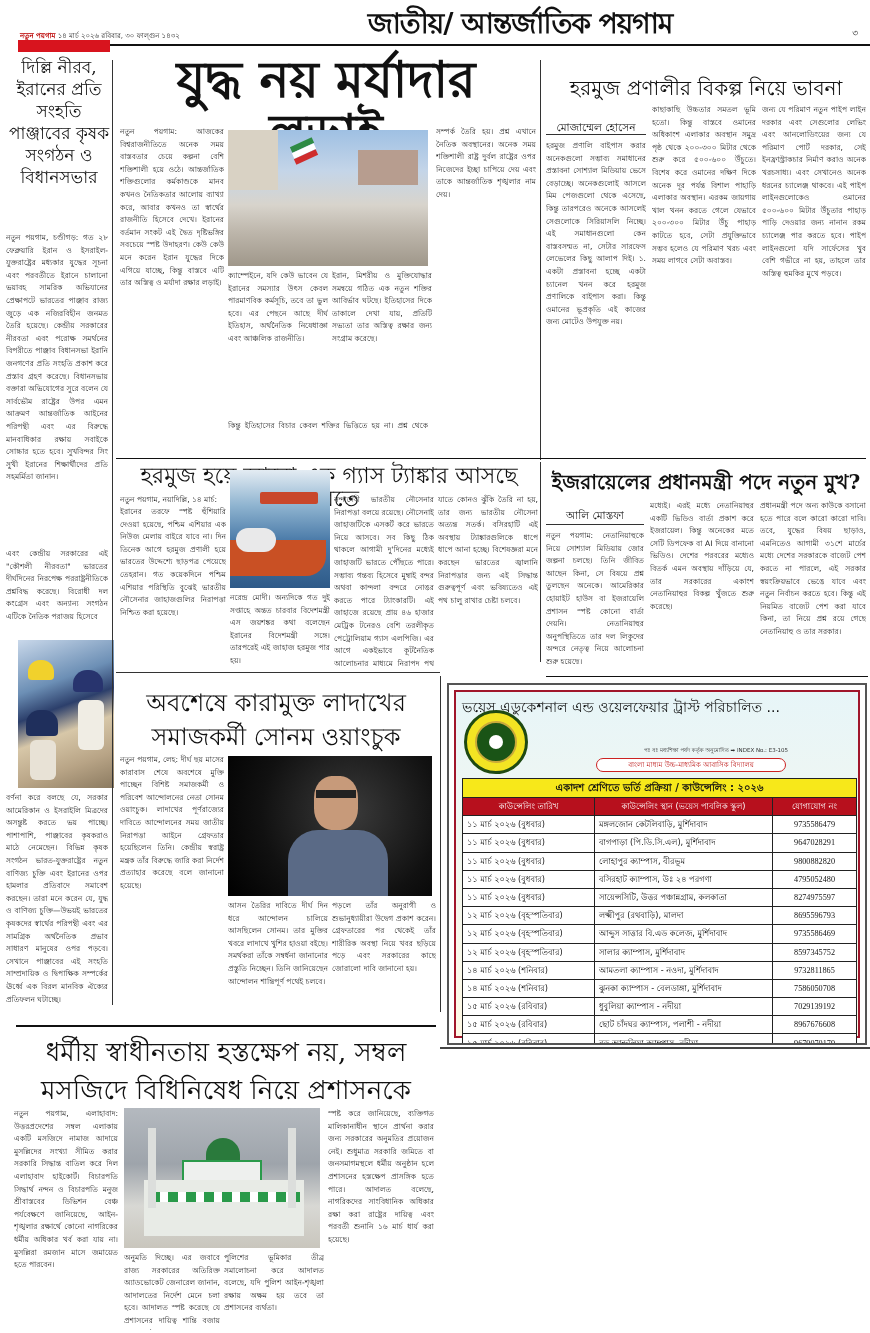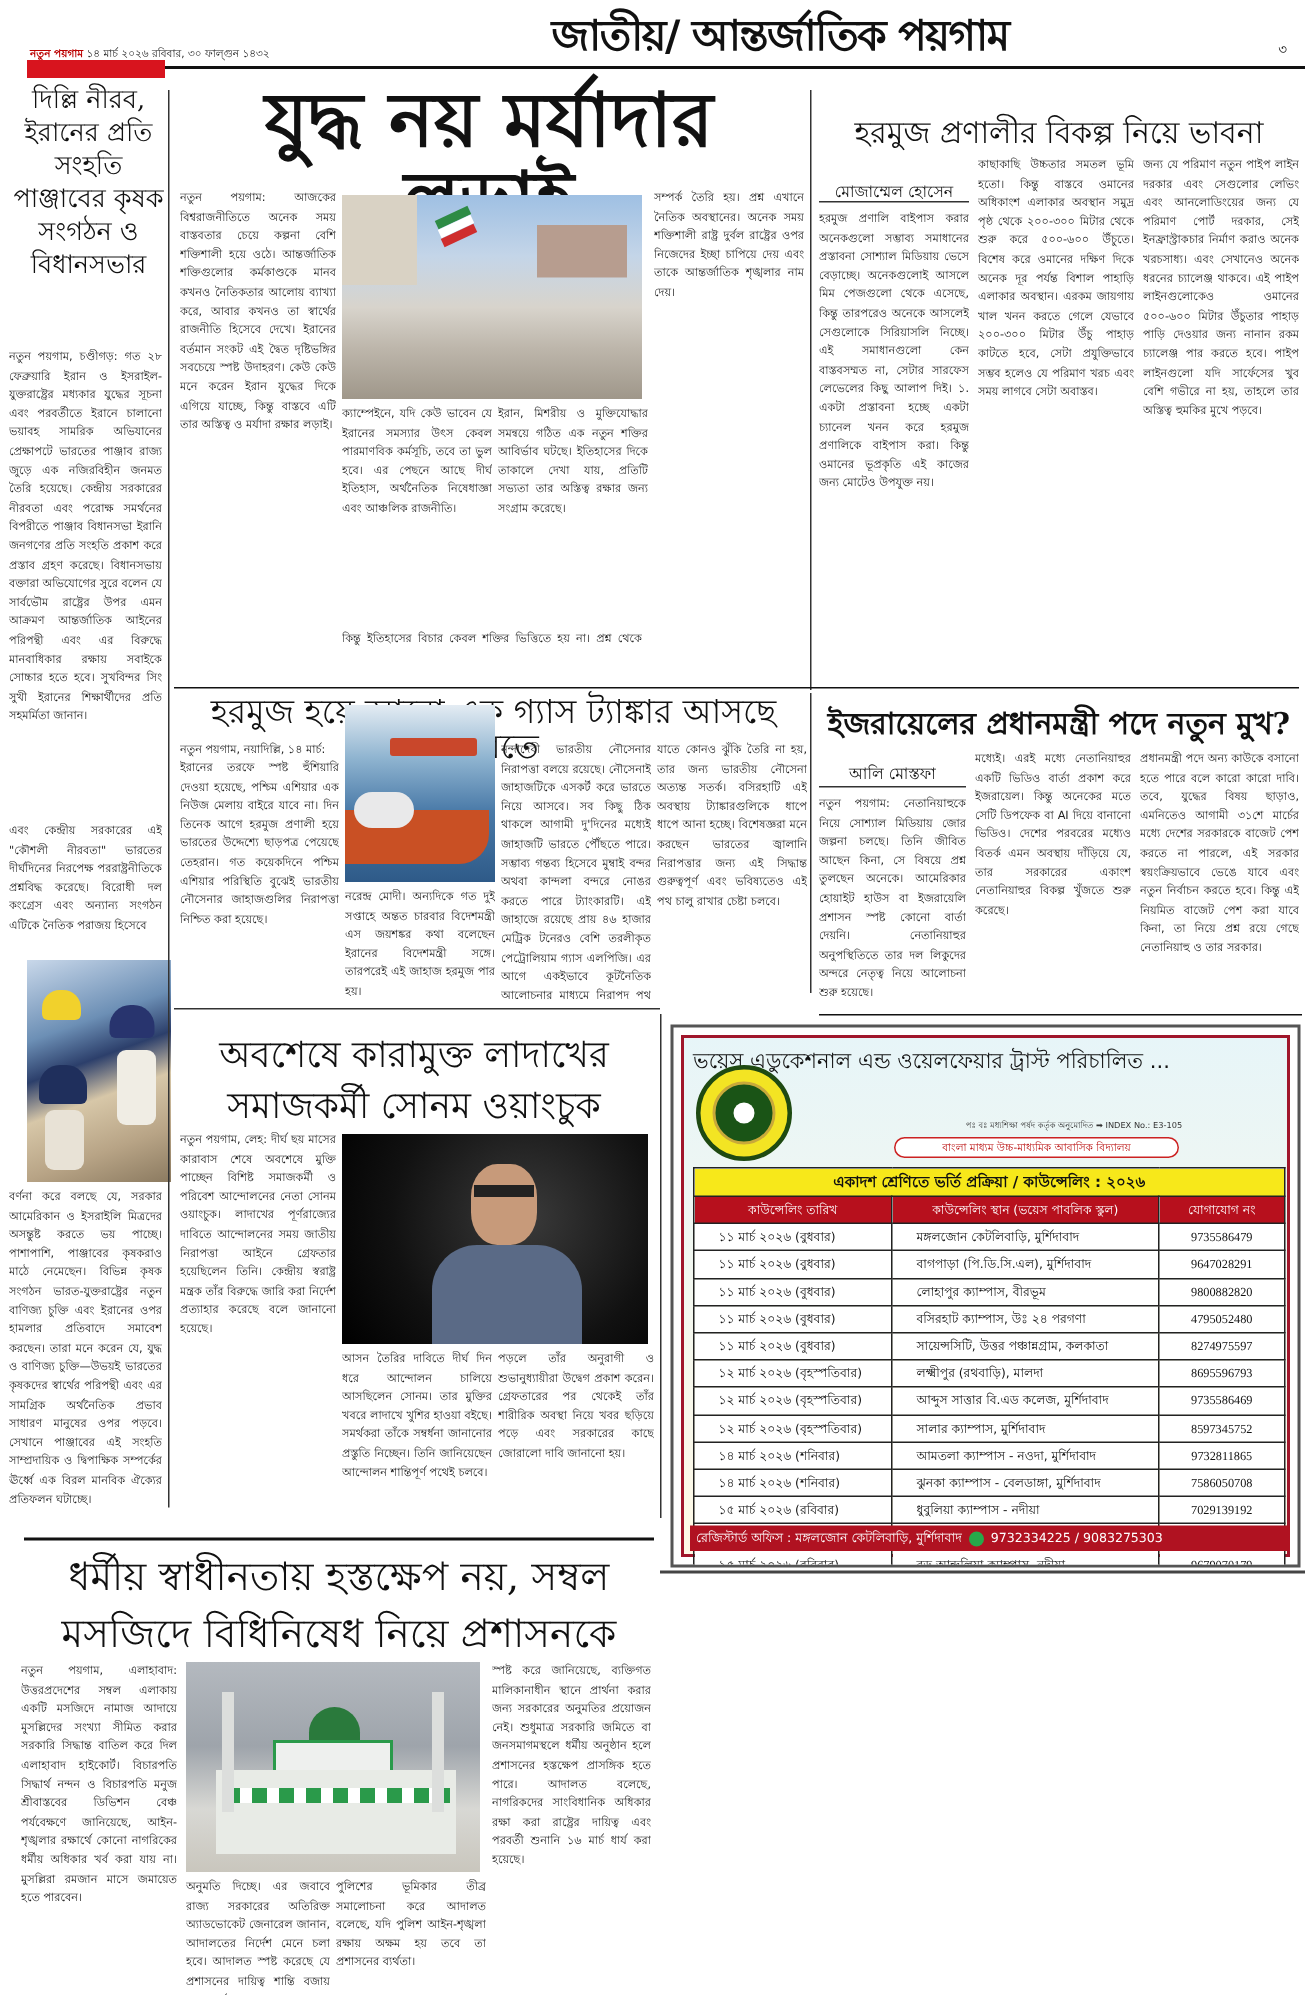--- a/index.html
+++ b/index.html
@@ -21,21 +21,21 @@
 .ad{left:447px;top:683px;width:420px;height:362px;border:2px solid #555;background:#fff;overflow:hidden}
 .ad-inner{position:absolute;left:5px;top:5px;right:5px;bottom:5px;background:linear-gradient(#e7f5f8,#fff9e6);border:2px solid #a0162b}
 .ad-toptext{left:6px;top:4px;font-size:14px;color:#111}
 .ad-logo{left:8px;top:18px;width:64px;height:64px;border-radius:50%;background:#f3e423;border:3px solid #1f4a12}
 .ad-logo-inner{position:absolute;left:8px;top:8px;width:42px;height:42px;border-radius:50%;background:#1a5416;border:2px solid #c9a93a}
 .ad-logo-core{position:absolute;left:12px;top:12px;width:14px;height:14px;border-radius:50%;background:#fff}
 .ad-school{left:95px;top:12px;width:310px;font-size:34px;color:#d11d24;font-weight:bold;text-align:center;font-family:"DejaVu Serif",serif;letter-spacing:1px}
 .ad-sub{left:140px;top:55px;width:240px;font-size:5.5px;text-align:center;color:#333}
 .ad-pill{left:140px;top:66px;width:190px;height:14px;border:1px solid #c22;border-radius:8px;font-size:7px;color:#b11;text-align:center;line-height:12px;background:#fff}
 .ad-table{left:6px;top:86px;width:395px;border-collapse:collapse;font-size:8.2px}
-.ad-table td{border:1px solid #222;padding:0 16px;height:18.2px;background:#fff;white-space:nowrap;overflow:hidden}
+.ad-table td{border:1px solid #222;padding:0 4px;height:18.2px;background:#fff;white-space:nowrap;overflow:hidden}
 .ad-table td.num{text-align:center;font-family:Liberation Serif, serif}
 .ad-table tr.title td{background:#f7e81a;text-align:center;font-weight:bold;font-size:10px;height:19px}
 .ad-table tr.hdr td{background:#b7101d;color:#fff;text-align:center;font-size:8.2px}
 .footerbar{left:4px;bottom:2px;width:400px;height:17px;background:#b01221;color:#fff;font-size:8.4px;line-height:17px;padding-left:4px;white-space:nowrap}
 .wa{display:inline-block;width:10px;height:10px;border-radius:50%;background:#27a84a;vertical-align:middle;margin:0 2px}
 .bottomline{left:440px;top:1047px;width:430px;height:2px;background:#444}
 </style>
 </head>
 <body>
 
@@ -216,20 +216,15 @@
             <td class="num">8967676608</td>
           </tr>
       <tr>
             <td>১৫ মার্চ ২০২৬ (রবিবার)</td>
             <td>বড় আন্দুলিয়া ক্যাম্পাস, নদীয়া</td>
             <td class="num">9679070179</td>
           </tr>
     </tbody>
       </table>
 
-    <div class="abs footerbar">
-      <span>রেজিস্টার্ড অফিস : মঙ্গলজোন কেটলিবাড়ি, মুর্শিদাবাদ</span>
-      <span class="wa"></span>
-      <span>9732334225 / 9083275303</span>
-    </div>
   </div>
 </div>
 <div class="abs bottomline"></div>
 
 </body></html>

